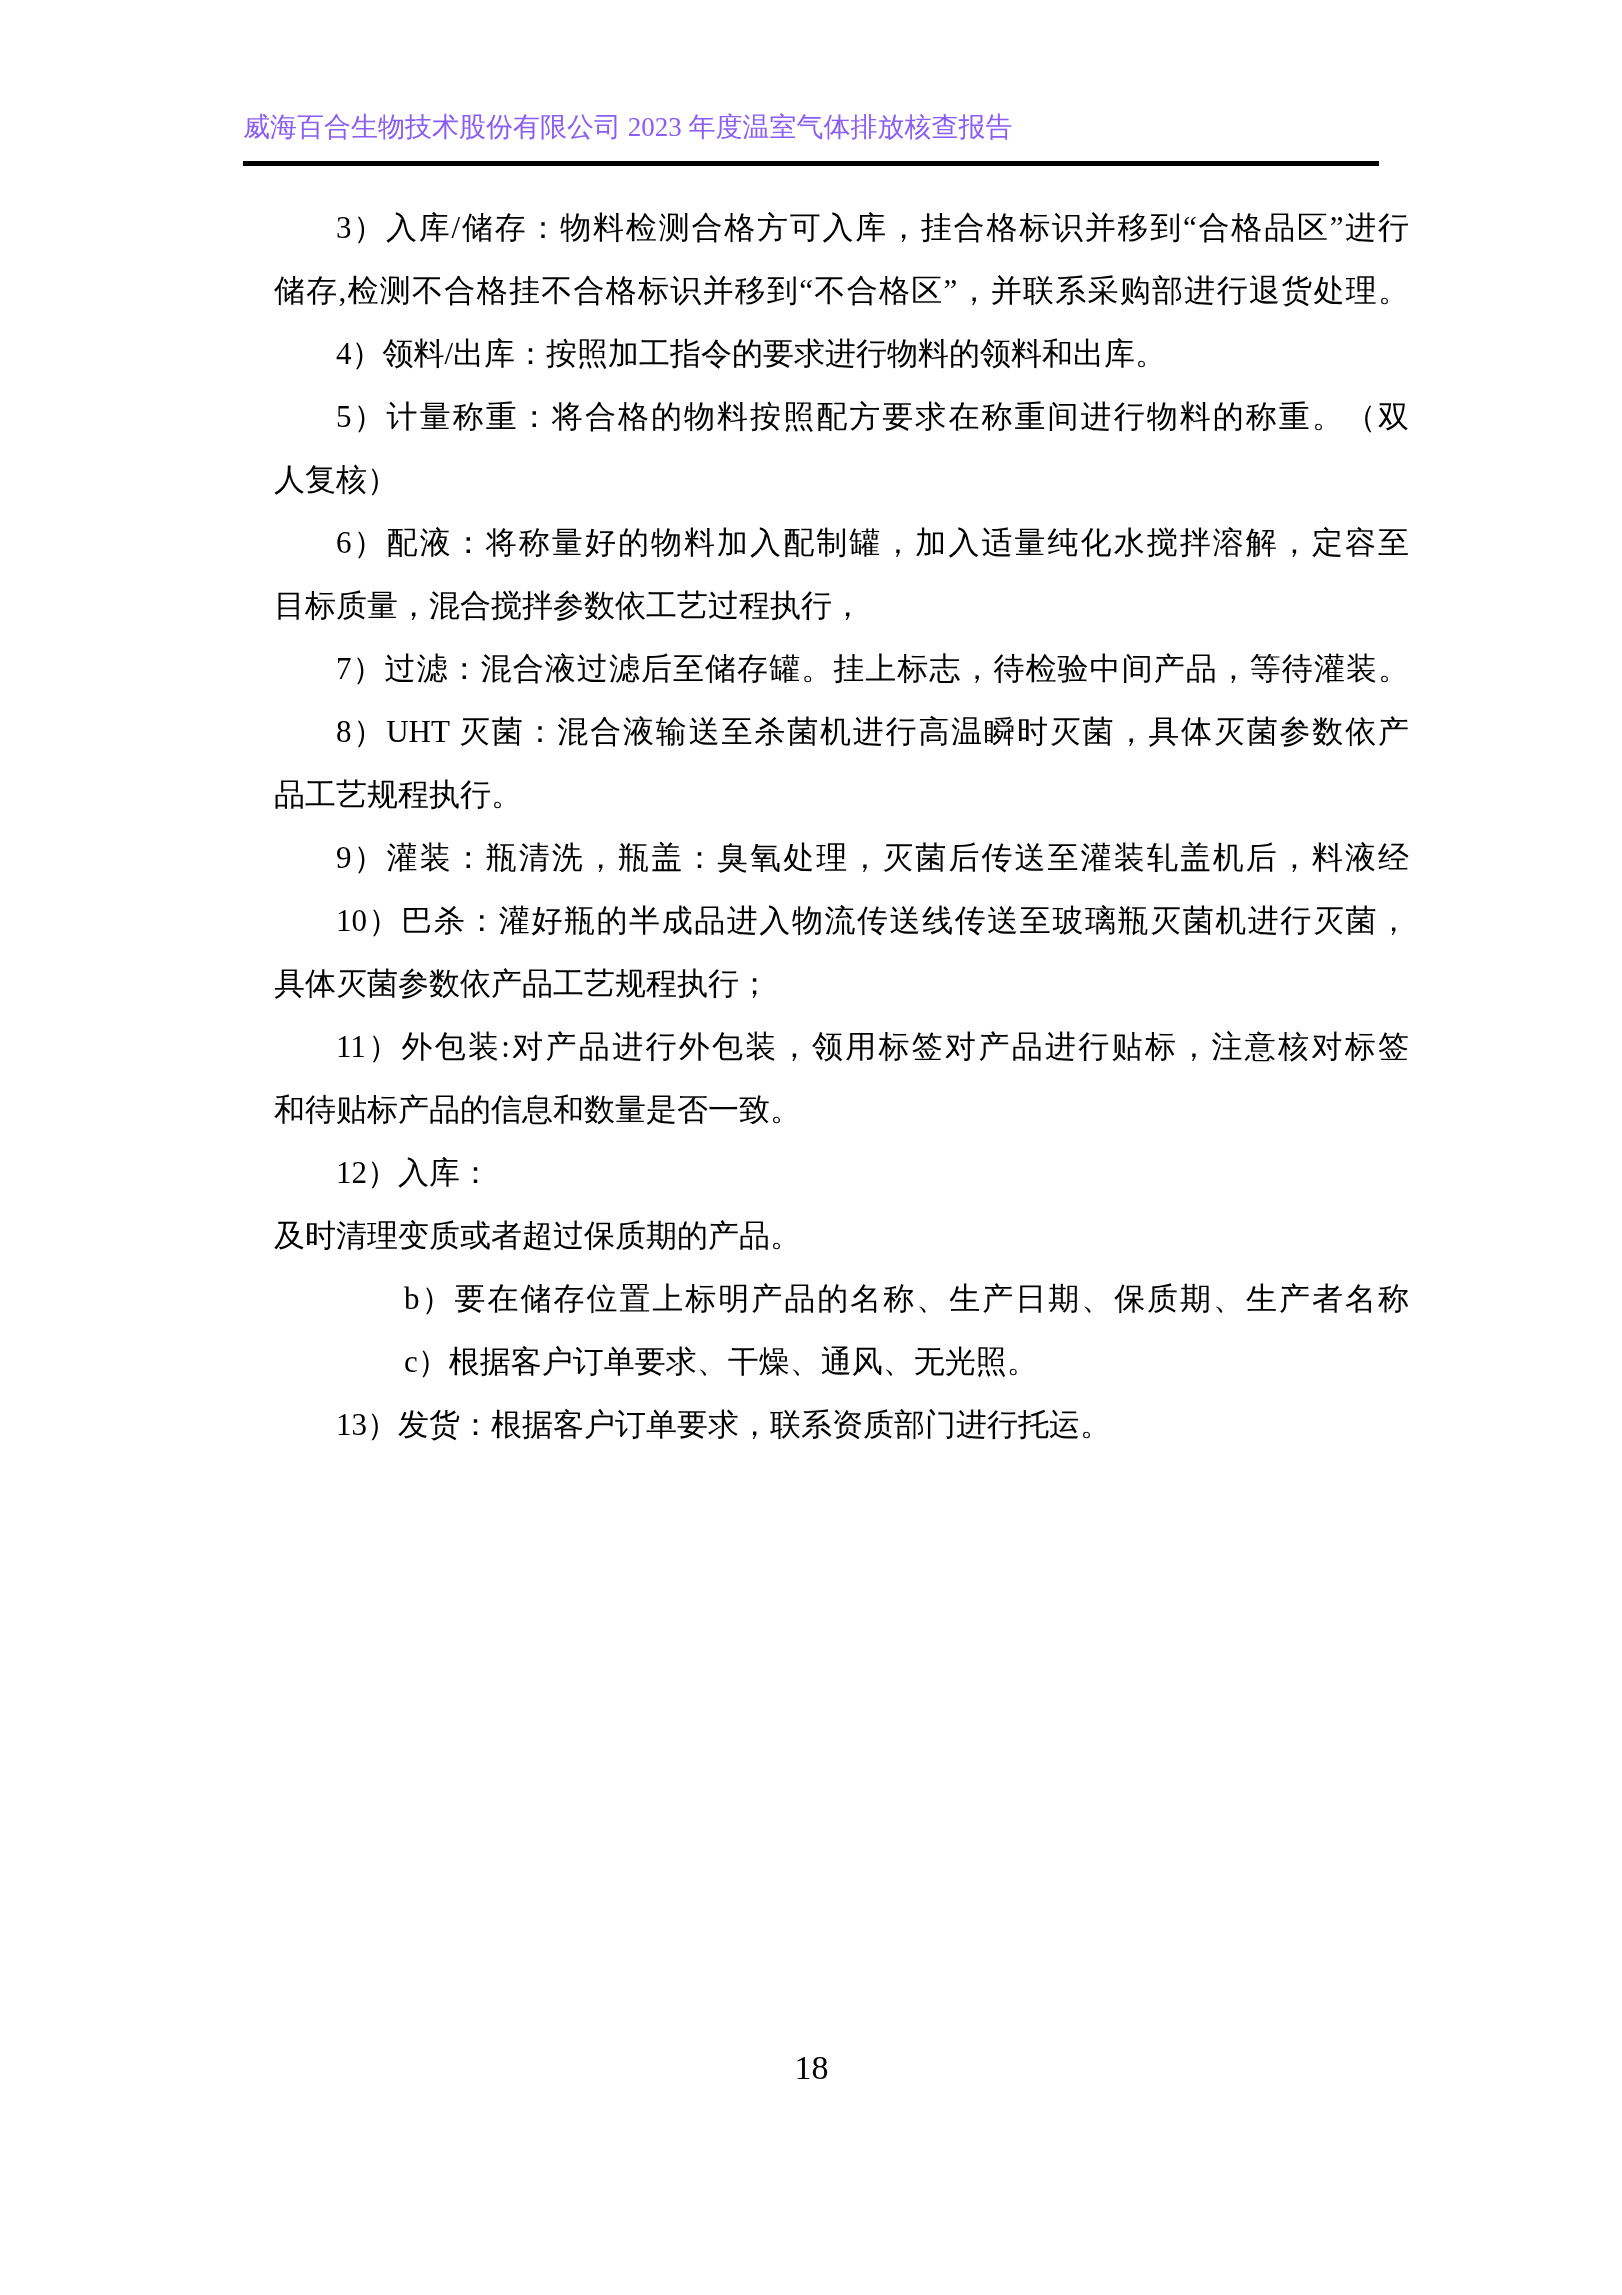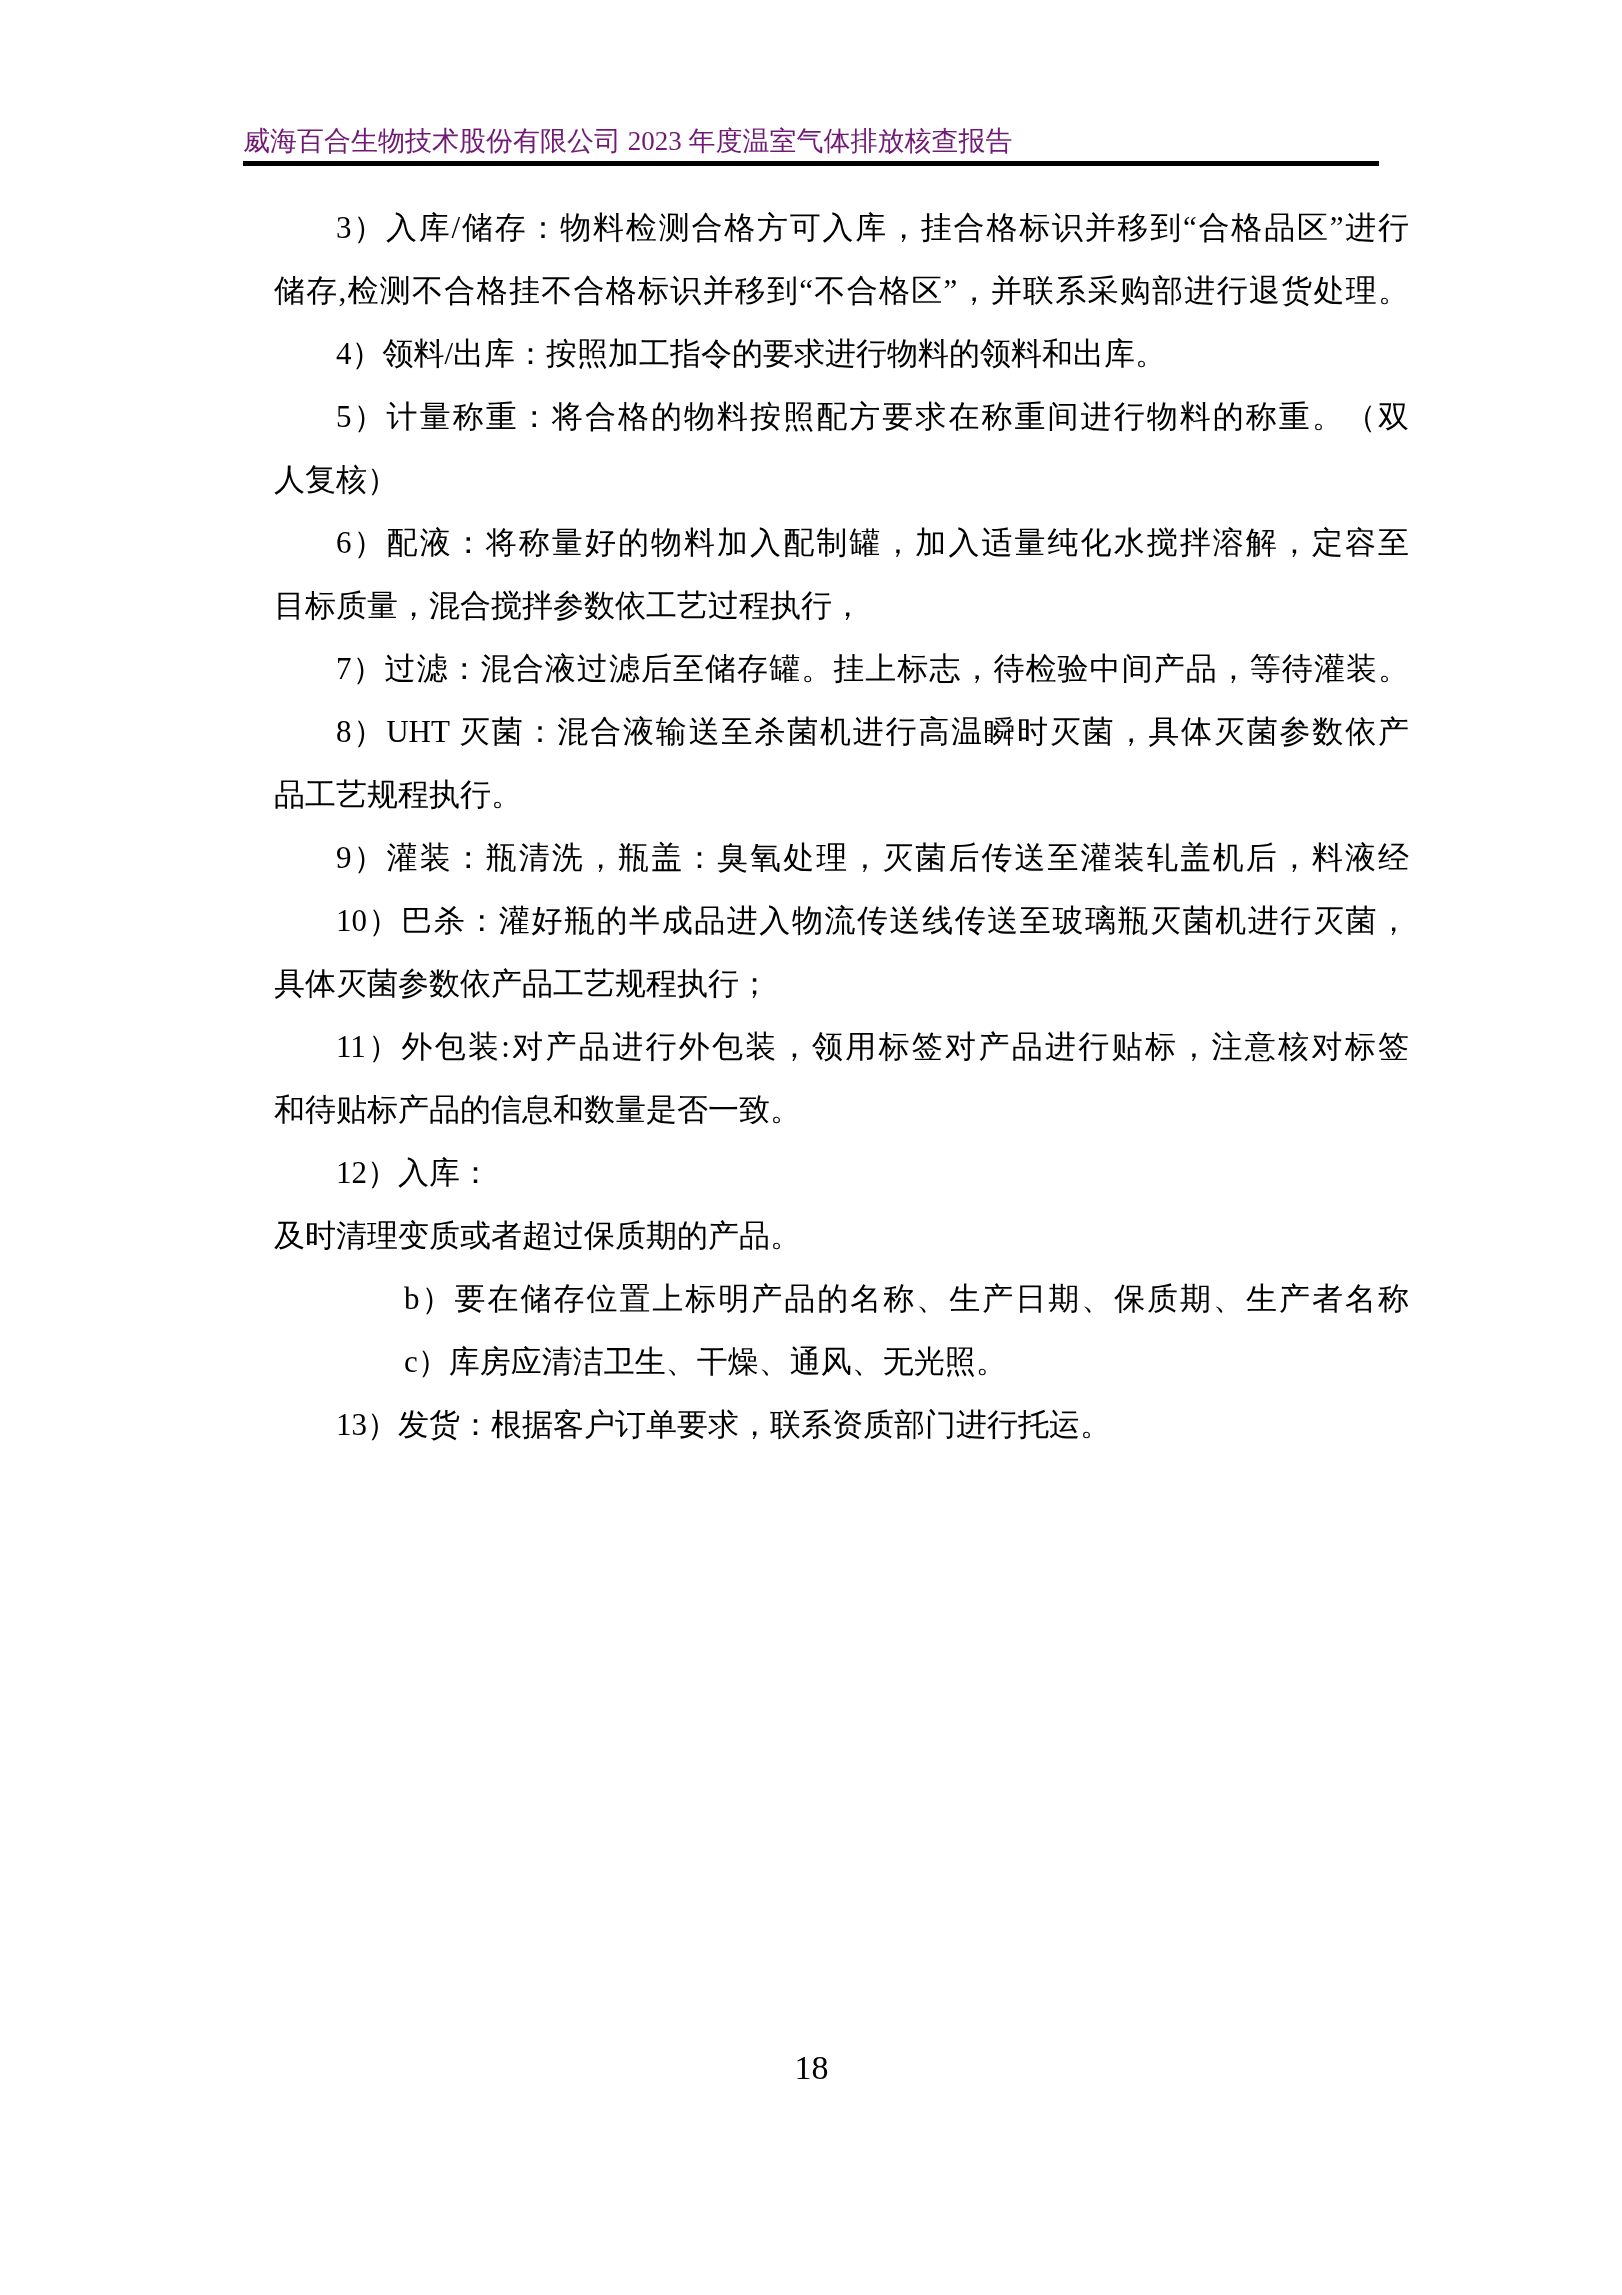--- a/index.html
+++ b/index.html
@@ -12,26 +12,26 @@
     width: 1623px;
     height: 2295px;
     background: #ffffff;
     font-family: "Liberation Serif", "DejaVu Serif", serif;
     color: #000000;
     overflow: hidden;
   }
   .header-title {
     position: absolute;
     left: 243px;
-    top: 123px;
+    top: 109px;
     width: 1136px;
     font-size: 27px;
     line-height: 37px;
     white-space: nowrap;
-    color: #701a75;
+    color: #8b5cf6;
   }
   .header-rule {
     position: absolute;
     left: 243px;
     top: 161px;
     width: 1136px;
     height: 5.2px;
     background: #000000;
   }
   .doc-body {
@@ -87,20 +87,20 @@
       <div class="line ind2 fill">8）UHT 灭菌：混合液输送至杀菌机进行高温瞬时灭菌，具体灭菌参数依产</div>
       <div class="line ind0">品工艺规程执行。</div>
       <div class="line ind2 fill">9）灌装：瓶清洗，瓶盖：臭氧处理，灭菌后传送至灌装轧盖机后，料液经</div>
       <div class="line ind2 fill">10）巴杀：灌好瓶的半成品进入物流传送线传送至玻璃瓶灭菌机进行灭菌，</div>
       <div class="line ind0">具体灭菌参数依产品工艺规程执行；</div>
       <div class="line ind2 fill">11）外包装:对产品进行外包装，领用标签对产品进行贴标，注意核对标签</div>
       <div class="line ind0">和待贴标产品的信息和数量是否一致。</div>
       <div class="line ind2">12）入库：</div>
       <div class="line ind0">及时清理变质或者超过保质期的产品。</div>
       <div class="line ind4 fill">b）要在储存位置上标明产品的名称、生产日期、保质期、生产者名称</div>
-      <div class="line ind4">c）库房应清洁卫生、干燥、通风、无光照。</div>
+      <div class="line ind4">c）根据客户订单要求、干燥、通风、无光照。</div>
       <div class="line ind2">13）发货：根据客户订单要求，联系资质部门进行托运。</div>
     </div>
 
   <div class="page-num">18</div>
 
 </div>
 
 
 </body></html>

